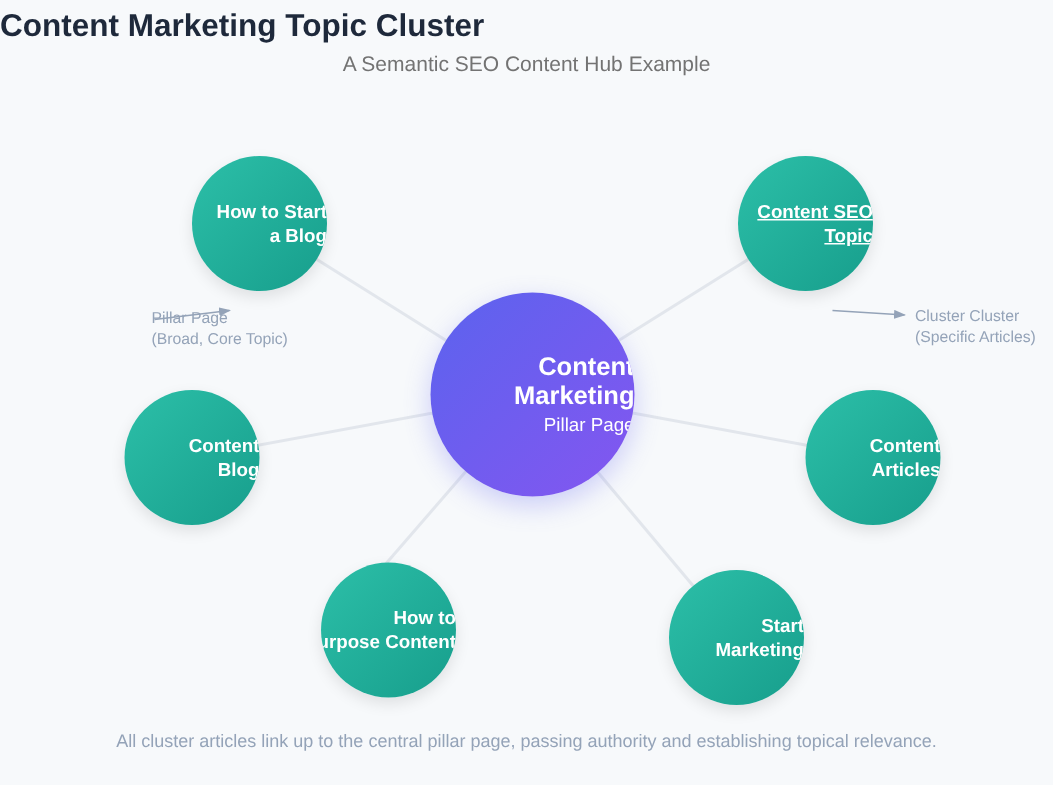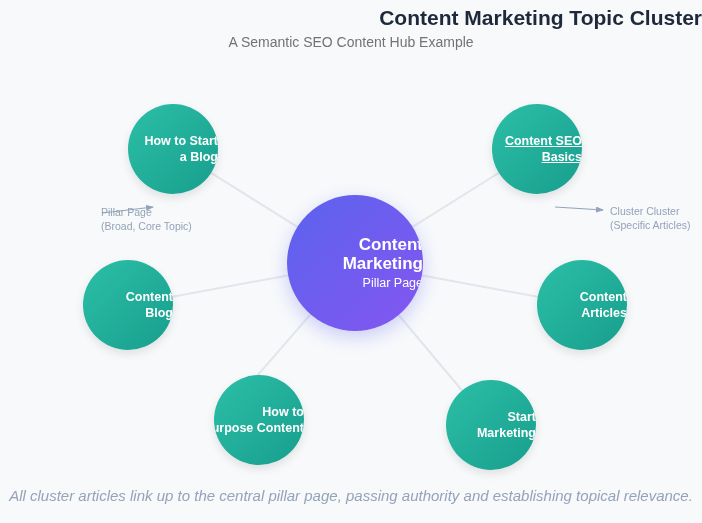--- a/index.html
+++ b/index.html
@@ -3,21 +3,21 @@
   <meta charset="utf-8">
   <style>
     html, body { margin: 0; padding: 0; }
     body {
       width: 702px; height: 523px; overflow: hidden;
       background: #f7f9fb;
       font-family: "Liberation Sans", sans-serif;
       position: relative;
     }
     .title {
-      position: absolute; top: 6px; left: 0; width: 702px; text-align: right;
+      position: absolute; top: 6px; left: 0; width: 702px; text-align: left;
       font-size: 21px; font-weight: bold; color: #1e293b;
     }
     .subtitle {
       position: absolute; top: 34px; left: 0; width: 702px; text-align: center;
       font-size: 14px; color: #737373;
     }
     svg.lines { position: absolute; left: 0; top: 0; }
     .node {
       position: absolute; border-radius: 50%;
       display: flex; flex-direction: column; align-items: flex-end; justify-content: center;
@@ -34,21 +34,21 @@
       background: linear-gradient(135deg, #5b63ee 0%, #8456f0 100%);
       box-shadow: 0 6px 18px rgba(99,102,241,0.30);
     }
     .pillar .p-title { font-size: 17px; font-weight: bold; line-height: 19px; }
     .pillar .p-sub { font-size: 12.5px; line-height: 18px; margin-top: 1px; }
     .legend {
       position: absolute; font-size: 10.5px; line-height: 14px; color: #94a3b8;
     }
     .footer {
       position: absolute; top: 487px; left: 0; width: 702px; text-align: center;
-      font-size: 15px; font-style: italic; color: #94a3b8;
+      font-size: 12px; color: #94a3b8;
     }
   </style>
 </head>
 <body>
 
 <div class="title">Content Marketing Topic Cluster</div>
 <div class="subtitle">A Semantic SEO Content Hub Example</div>
 
 <svg class="lines" width="702" height="523">
   <defs>
@@ -67,21 +67,21 @@
   <line x1="103" y1="213" x2="153" y2="207" stroke="#94a3b8" stroke-width="1" marker-end="url(#arrow)"></line>
   <line x1="555" y1="207" x2="603" y2="210" stroke="#94a3b8" stroke-width="1" marker-end="url(#arrow)"></line>
 </svg>
 
 <div class="node cluster" style="left:128px; top:104px;">
   <span>How to Start</span>
   <span>a Blog</span>
 </div>
 <div class="node cluster" style="left:492px; top:104px;text-decoration:underline;">
   <span>Content SEO</span>
-  <span>Basics</span>
+  <span>Topic</span>
 </div>
 <div class="node cluster" style="left:83px; top:260px;">
   <span>Content</span>
   <span>Blog</span>
 </div>
 <div class="node cluster" style="left:537px; top:260px;">
   <span>Content</span>
   <span>Articles</span>
 </div>
 <div class="node cluster" style="left:174px; top:375px;margin-left:40px;">

